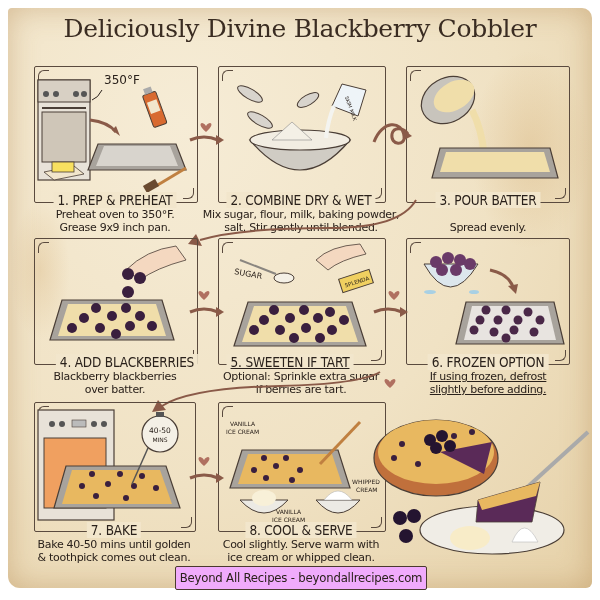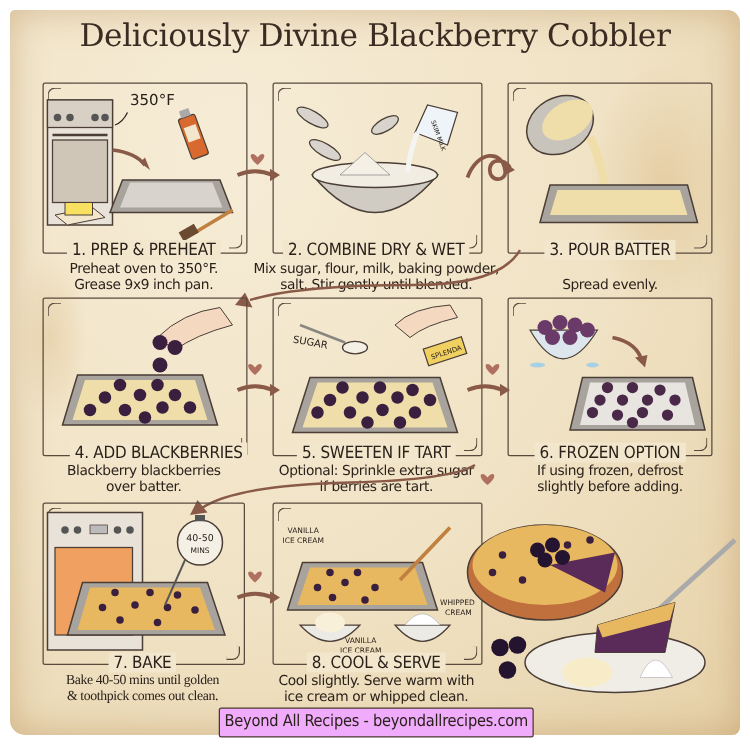--- a/index.html
+++ b/index.html
@@ -170,21 +170,21 @@
       <circle cx="98" cy="78" r="5"></circle>
       <circle cx="124" cy="80" r="5"></circle>
       <circle cx="34" cy="90" r="5"></circle>
       <circle cx="60" cy="90" r="5"></circle>
       <circle cx="86" cy="88" r="5"></circle>
       <circle cx="112" cy="90" r="5"></circle>
       <circle cx="74" cy="98" r="5"></circle>
       <circle cx="100" cy="98" r="5"></circle>
   </g>
 </svg>
-<div class="step-title" style="left:301px;top:354px;">5. SWEETEN IF TART</div>
+<div class="step-title" style="left:290px;top:354px;text-decoration:underline;">5. SWEETEN IF TART</div>
 <div class="step-desc" style="left:301px;top:370px;"><span>Optional: Sprinkle extra sugar</span><br><span>if berries are tart.</span></div>
 
 <div class="panel" style="left:406px;top:238px;width:162px;height:125px;"></div>
 <svg class="illus" style="left:410px;top:240px" width="158" height="120" viewBox="0 0 158 120">
   <path d="M14 24 Q40 70 68 24 Z" fill="#dce6ec" stroke="#4a3e36" stroke-width="1"></path>
   <g fill="#6a3a68">
       <circle cx="26" cy="22" r="6"></circle>
       <circle cx="38" cy="18" r="6"></circle>
       <circle cx="50" cy="20" r="6"></circle>
       <circle cx="60" cy="24" r="6"></circle>
@@ -206,21 +206,21 @@
       <circle cx="108" cy="80" r="4.5"></circle>
       <circle cx="130" cy="80" r="4.5"></circle>
       <circle cx="64" cy="90" r="4.5"></circle>
       <circle cx="84" cy="92" r="4.5"></circle>
       <circle cx="104" cy="90" r="4.5"></circle>
       <circle cx="124" cy="92" r="4.5"></circle>
       <circle cx="96" cy="98" r="4.5"></circle>
     </g>
 </svg>
 <div class="step-title" style="left:488px;top:354px;">6. FROZEN OPTION</div>
-<div class="step-desc" style="left:488px;top:370px;"><span>If using frozen, defrost</span><br><span>slightly before adding.</span></div>
+<div class="step-desc" style="left:488px;top:370px;text-decoration:underline;"><span>If using frozen, defrost</span><br><span>slightly before adding.</span></div>
 
 <svg class="arrow" style="left:186px;top:284px" width="40" height="36" viewBox="0 0 40 36">
   <path d="M18 10 C14 4 8 8 18 16 C28 8 22 4 18 10 Z" fill="#b07060"></path>
   <path d="M4 28 Q18 22 32 28" stroke="#8a5a48" stroke-width="3" fill="none"></path>
   <polygon points="30,23 38,28 30,33" fill="#8a5a48"></polygon>
 </svg>
 <svg class="arrow" style="left:372px;top:284px" width="40" height="36" viewBox="0 0 40 36">
   <path d="M22 10 C18 4 12 8 22 16 C32 8 26 4 22 10 Z" fill="#b07060"></path>
   <path d="M2 28 Q16 22 30 28" stroke="#8a5a48" stroke-width="3" fill="none"></path>
   <polygon points="28,23 36,28 28,33" fill="#8a5a48"></polygon>
@@ -253,21 +253,21 @@
       <circle cx="60" cy="92" r="3"></circle>
       <circle cx="90" cy="94" r="3"></circle>
     </g>
   <line x1="96" y1="80" x2="112" y2="44" stroke="#555" stroke-width="1.5"></line>
   <circle cx="124" cy="30" r="18" fill="#f4f0e6" stroke="#4a3e36" stroke-width="1.2"></circle>
   <rect x="120" y="8" width="8" height="5" fill="#555"></rect>
   <text x="124" y="29" text-anchor="middle" font-family="DejaVu Sans, sans-serif" font-size="7.5" fill="#2a211b">40-50</text>
   <text x="124" y="38" text-anchor="middle" font-family="DejaVu Sans, sans-serif" font-size="6" fill="#2a211b">MINS</text>
 </svg>
 <div class="step-title" style="left:114px;top:522px;">7. BAKE</div>
-<div class="step-desc" style="left:114px;top:538px;font-family:Liberation Serif, serif;"><span>Bake 40-50 mins until golden</span><br><span>&amp; toothpick comes out clean.</span></div>
+<div class="step-desc" style="left:114px;top:538px;"><span>Bake 40-50 mins until golden</span><br><span>&amp; toothpick comes out clean.</span></div>
 
 <div class="panel" style="left:218px;top:402px;width:166px;height:128px;"></div>
 <svg class="illus" style="left:220px;top:404px" width="162" height="124" viewBox="0 0 162 124">
   <text x="10" y="22" font-family="DejaVu Sans, sans-serif" font-size="6" fill="#2a211b">VANILLA</text>
   <text x="6" y="30" font-family="DejaVu Sans, sans-serif" font-size="6" fill="#2a211b">ICE CREAM</text>
   <polygon points="22,46 118,46 130,84 10,84" fill="#a8a39c" stroke="#4a3e36" stroke-width="1.2"></polygon>
   <polygon points="28,50 112,50 122,80 18,80" fill="#e8b860"></polygon>
   <g fill="#3a1f3e">
       <circle cx="44" cy="54" r="3"></circle>
       <circle cx="66" cy="54" r="3"></circle>

